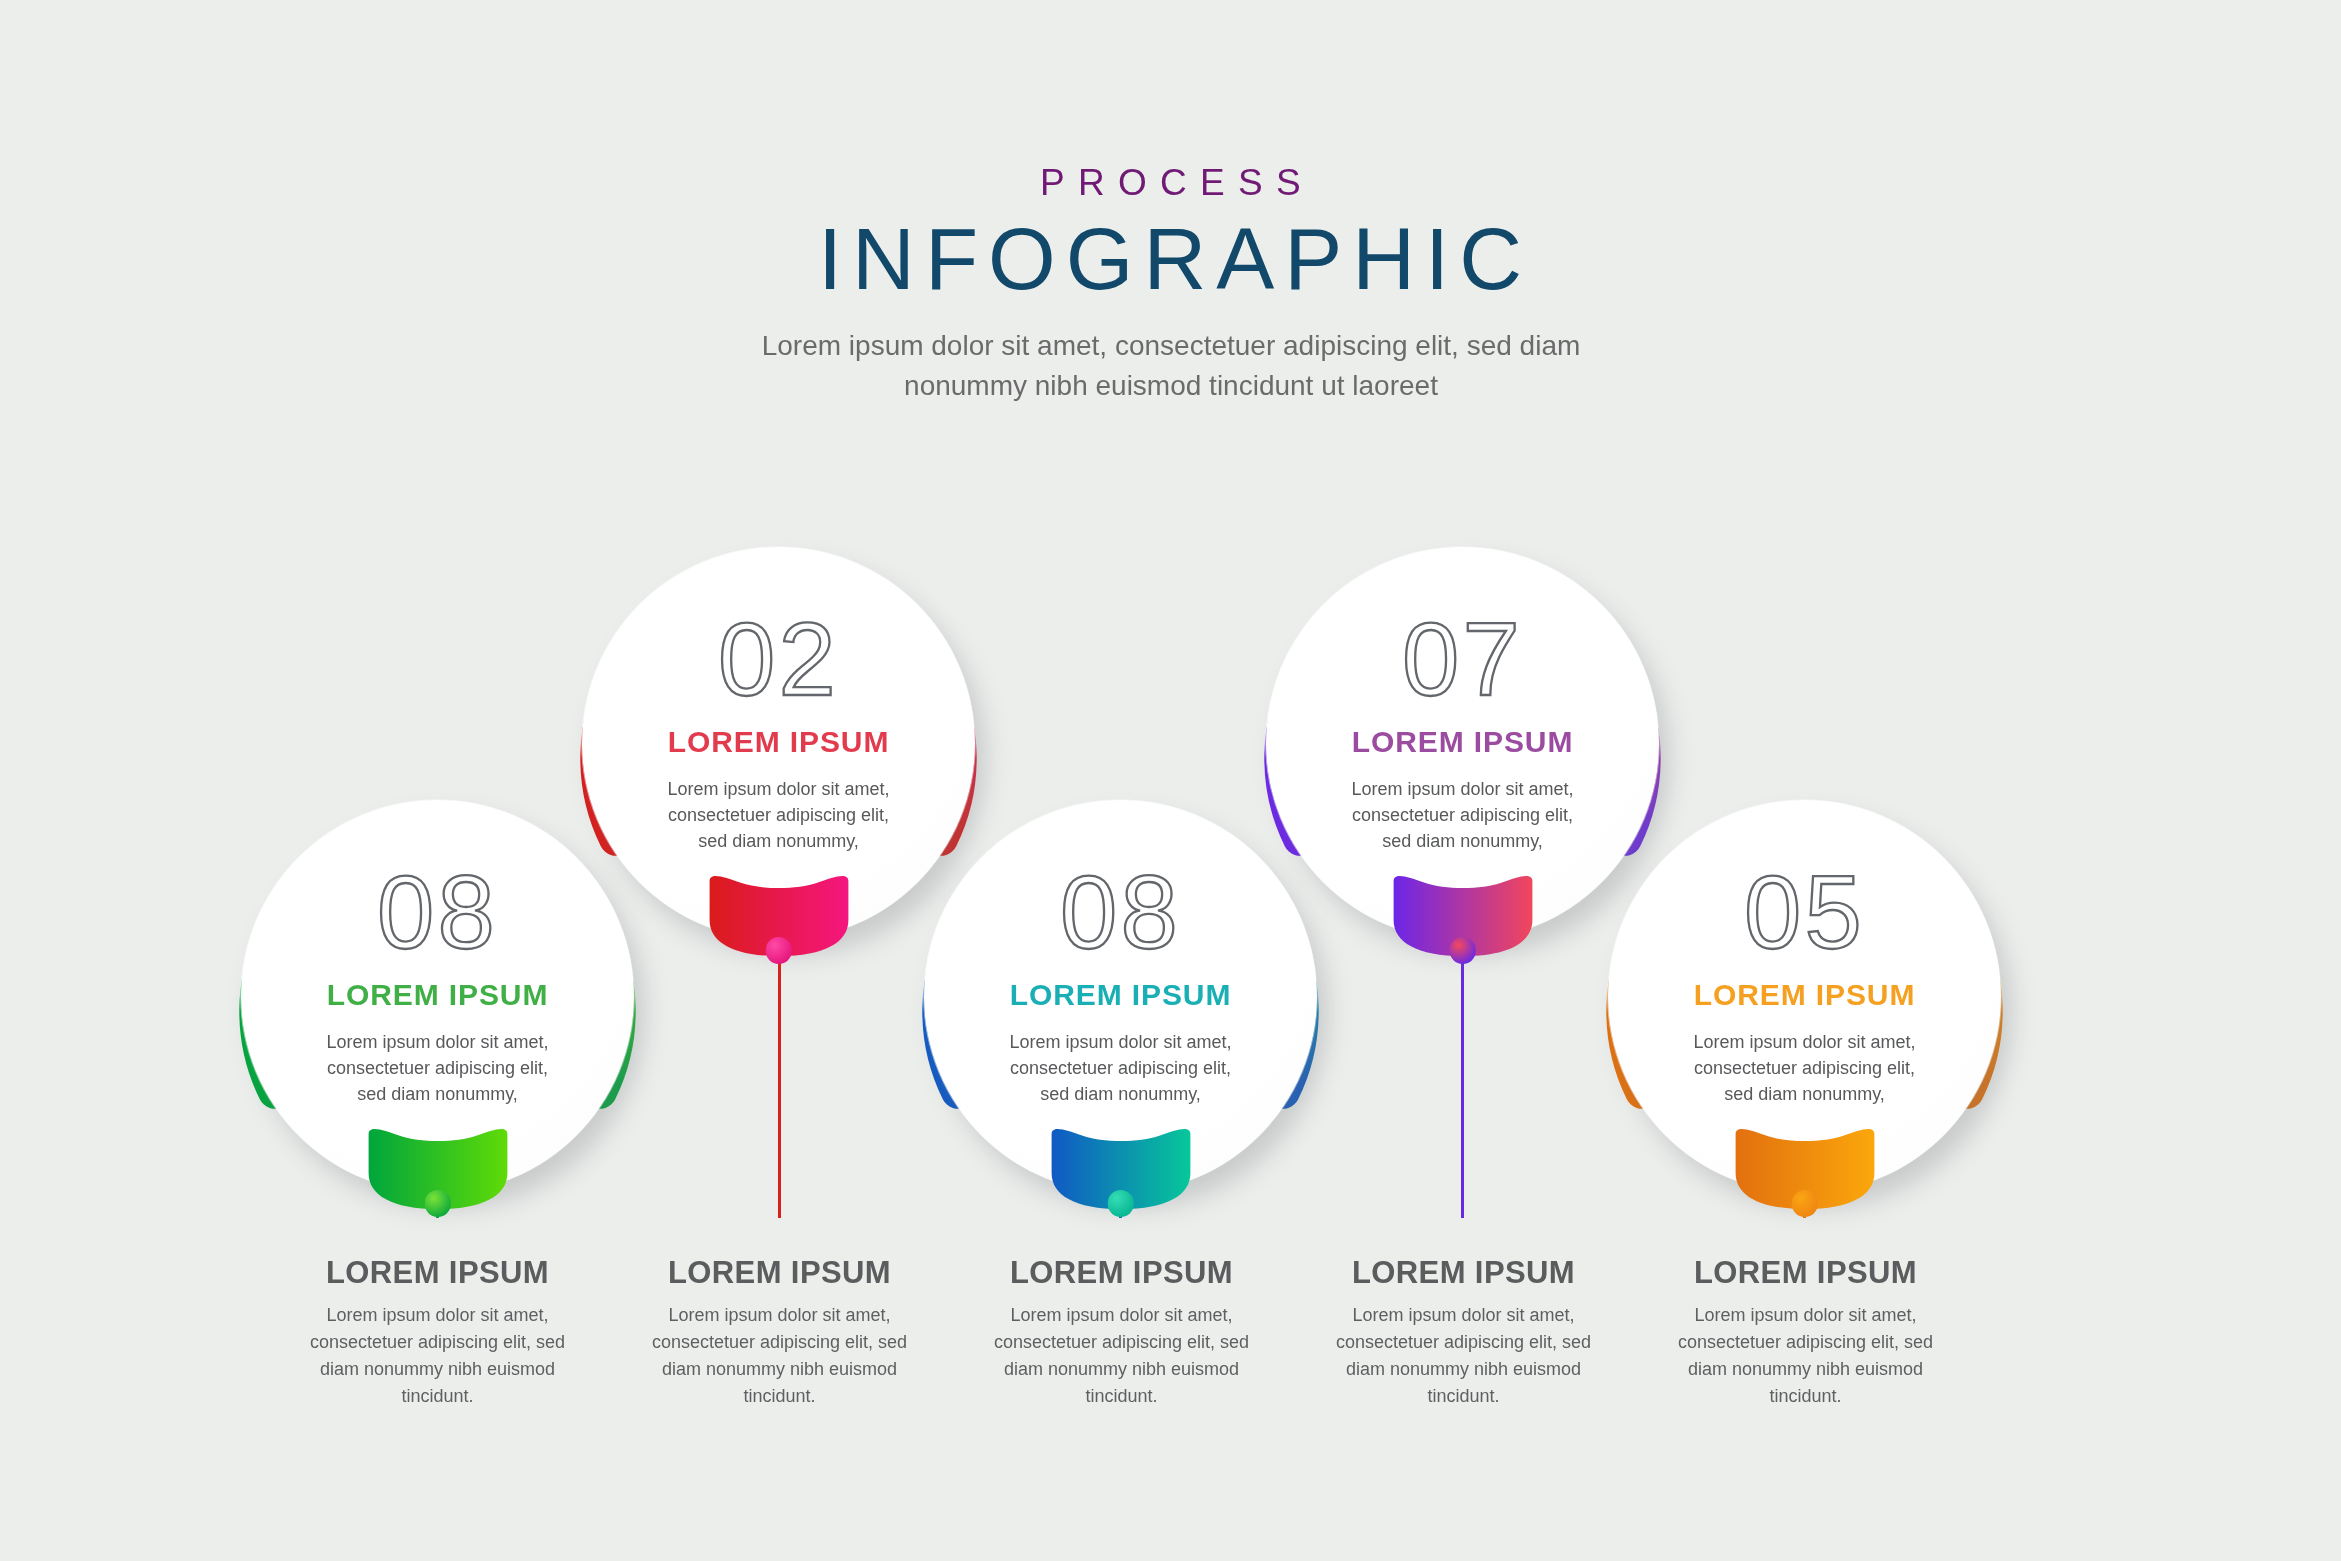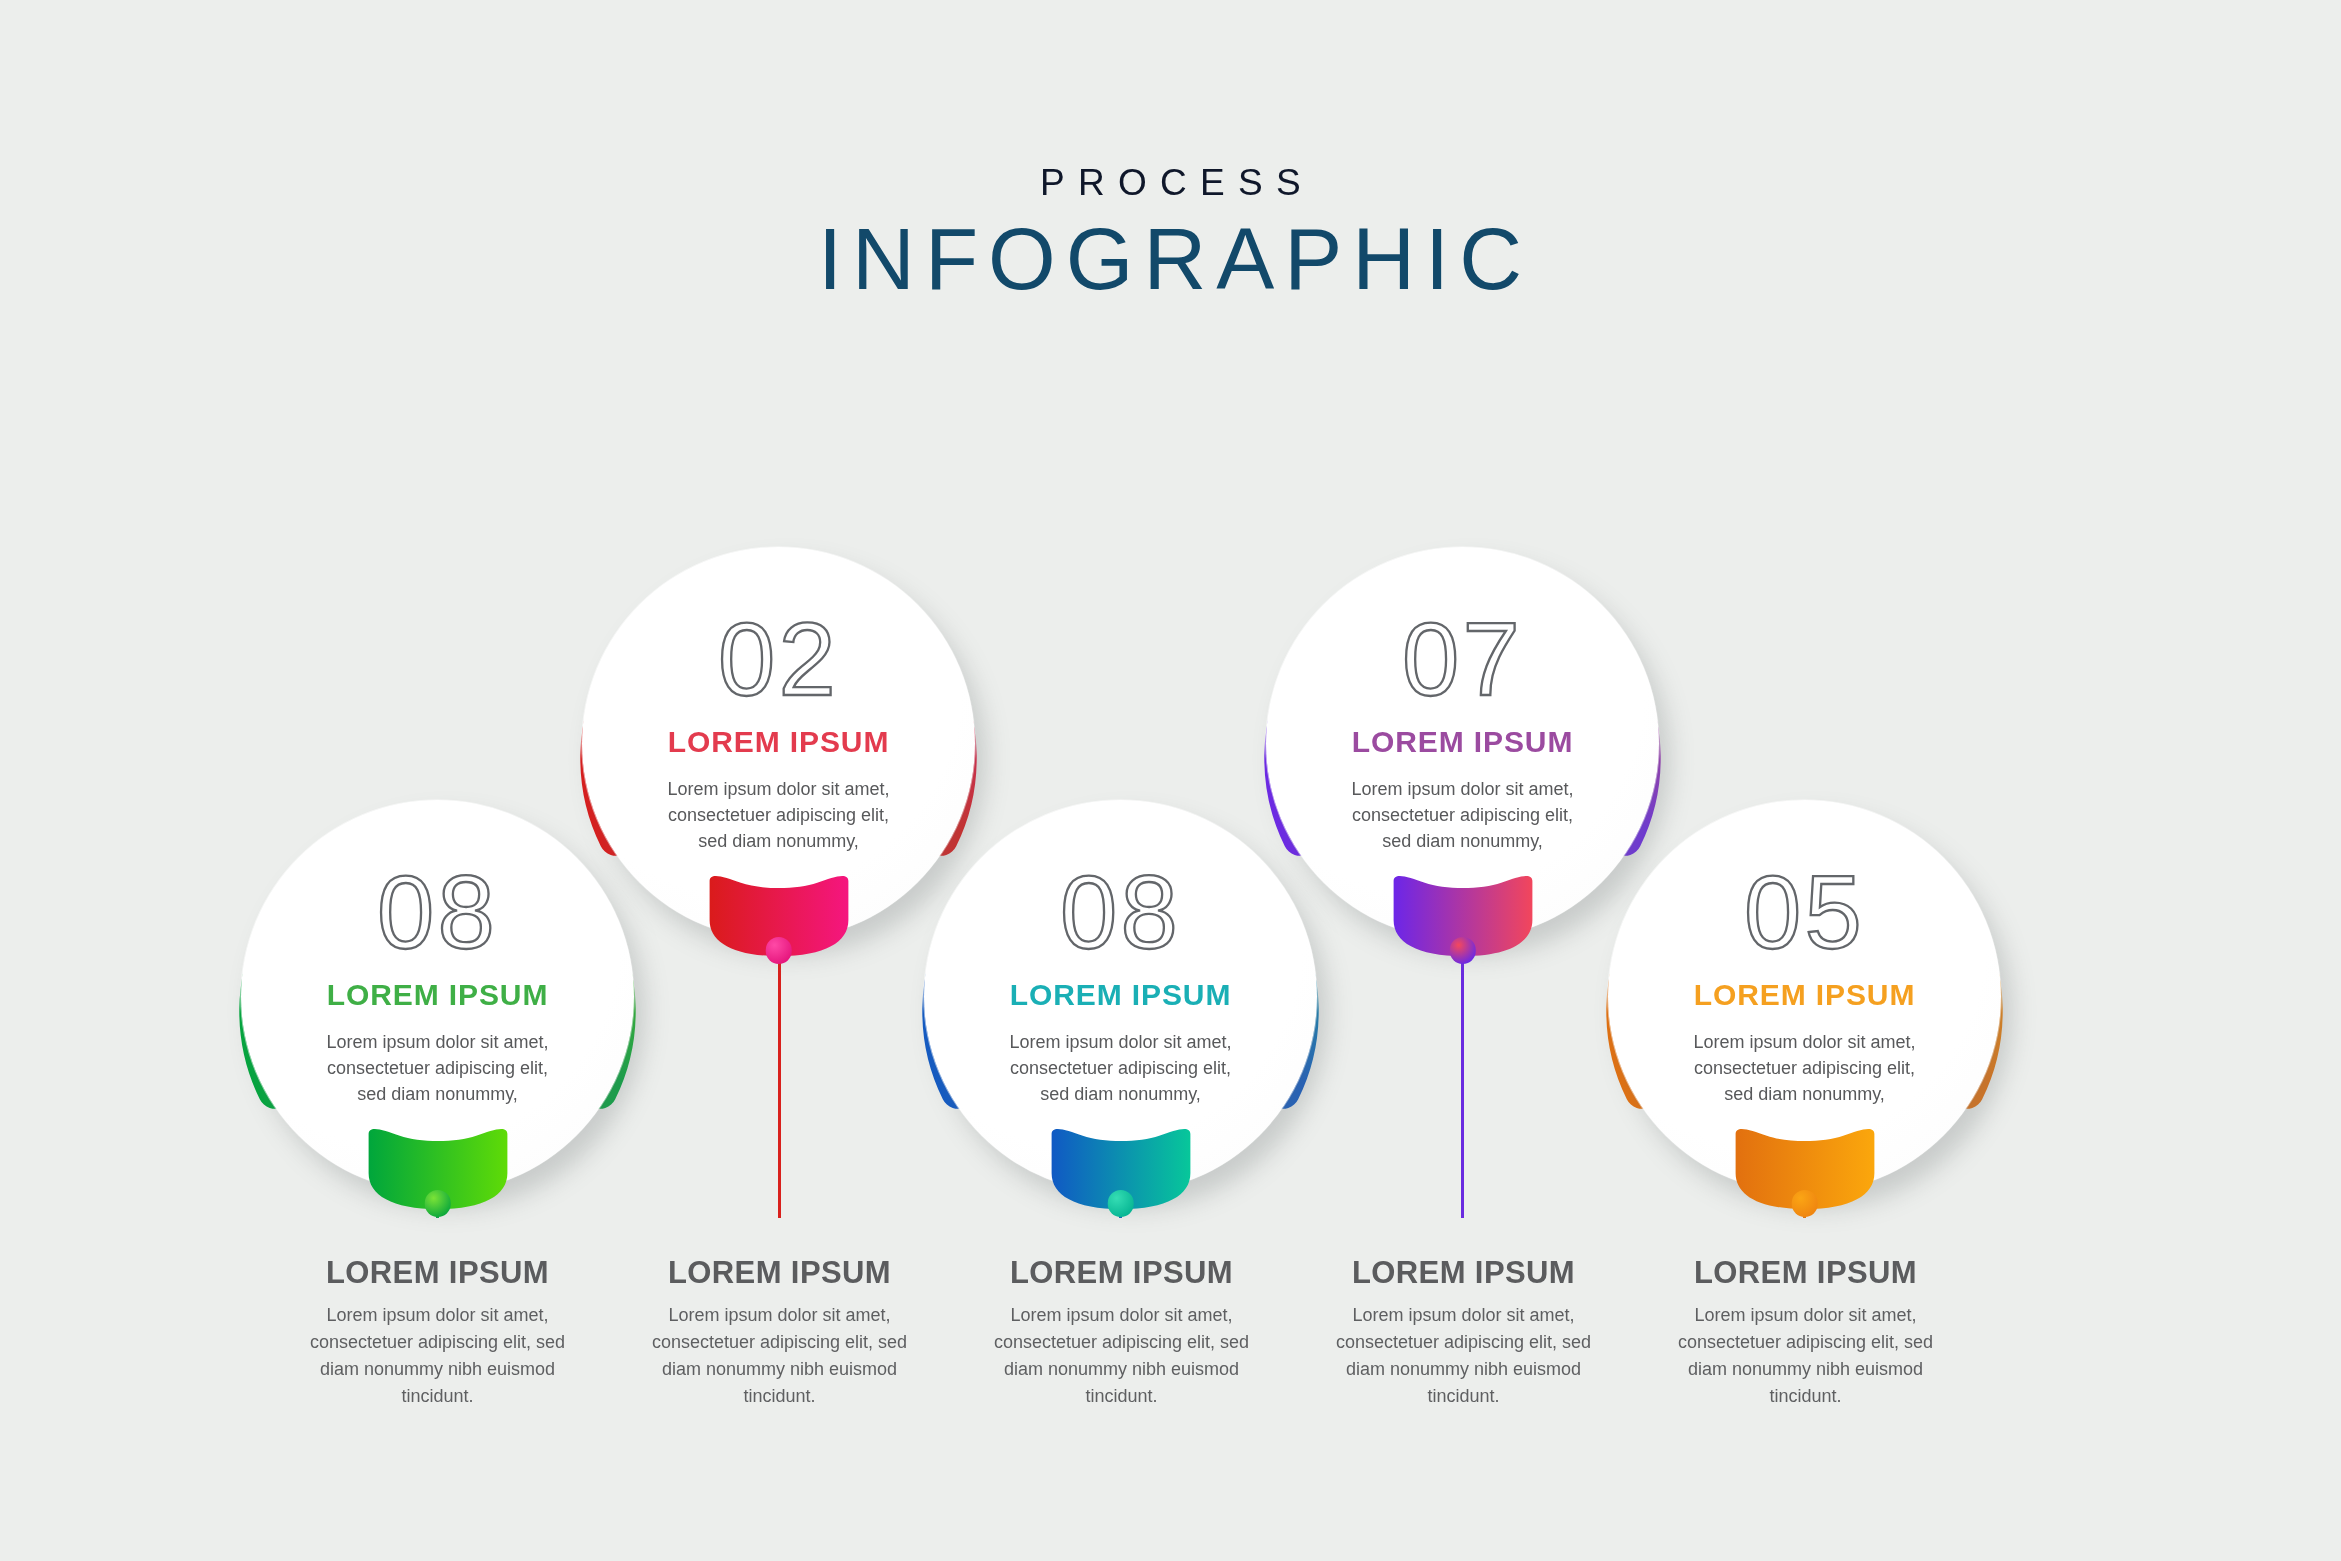--- a/index.html
+++ b/index.html
@@ -87,22 +87,26 @@
     font-size:18px;color:#5E5F61;line-height:1.5;margin:0;font-weight:400;
   }
   .capdesc span{display:block;}
 </style>
 </head>
 <body style="background: rgb(236, 238, 236);">
 
 <div class="stage">
 
   <div class="header">
-    <p class="kicker" style="color: #0f172a; padding-left: 12px;">PROCESS</p>
+    <p class="kicker" style="color: #701a75; padding-left: 12px;">PROCESS</p>
     <h1 class="maintitle" style="color: rgb(18, 73, 106);">INFOGRAPHIC</h1>
+    <p class="subtitle" style="color: rgb(107, 107, 107);">
+      <span>Lorem ipsum dolor sit amet, consectetuer adipiscing elit, sed diam</span>
+      <span>nonummy nibh euismod tincidunt ut laoreet</span>
+    </p>
   </div>
 
   <div id="nodes">
       <div class="node" style="left: 180px; top: 739px;">
         <div class="arcwrap">
           <svg width="515" height="515" viewBox="0 0 660 660">
             <defs>
               <linearGradient id="g0" x1="0" y1="1" x2="1" y2="0">
                 <stop offset="0%" stop-color="#00A63C"></stop>
                 <stop offset="52%" stop-color="#00A63C"></stop>

